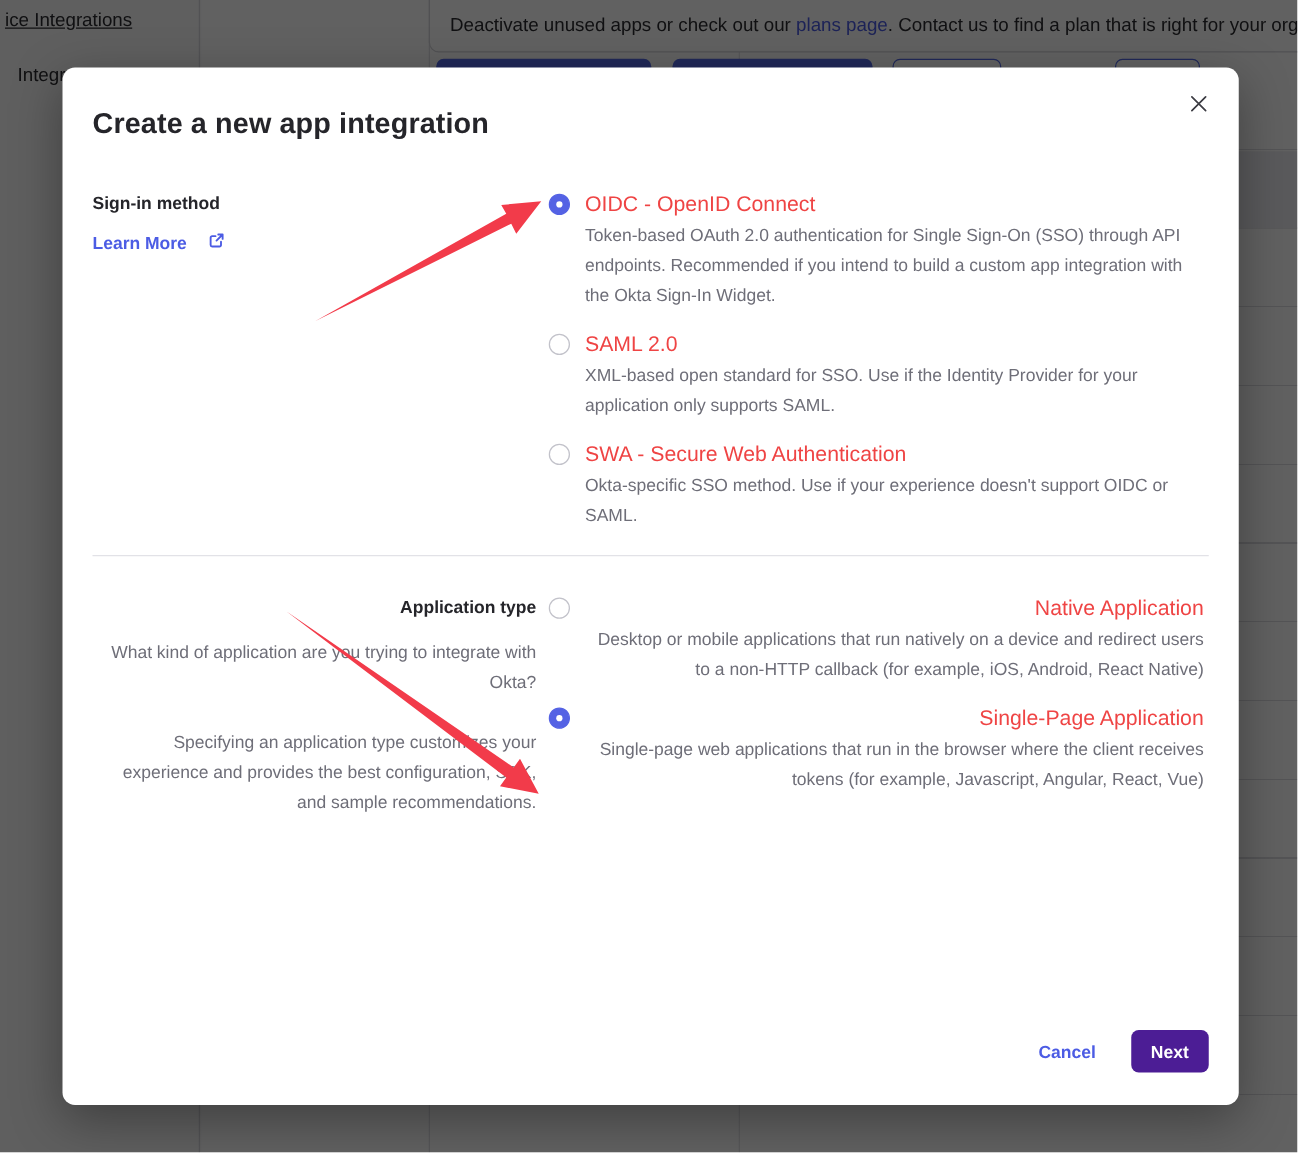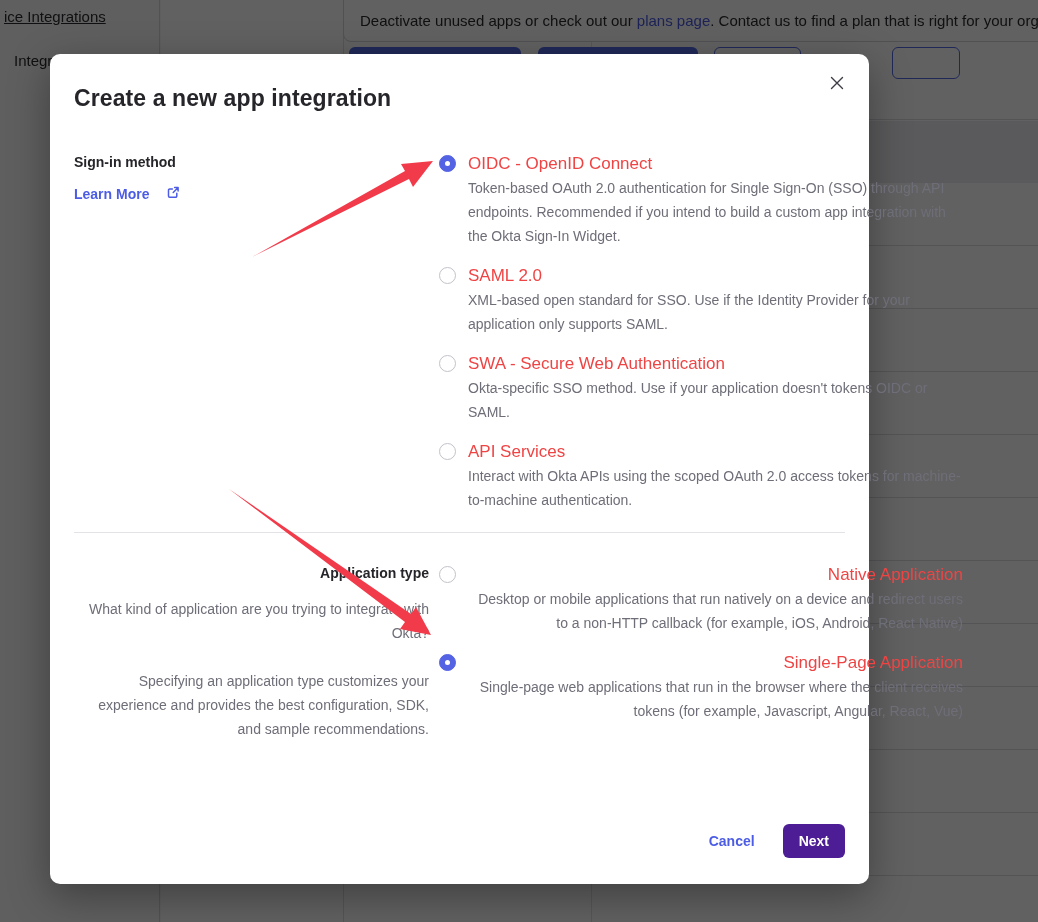--- a/index.html
+++ b/index.html
@@ -24,21 +24,21 @@
   .bg-banner-text { position:absolute; left:16px; bottom:12px; font-size:15px; color:#2c2c30; white-space:nowrap; }
   .bg-banner-text a { color:#4c5ce4; text-decoration:none; }
   .bg-btn { position:absolute; top:47px; height:32px; border-radius:6px; }
   .bg-btn.filled { background:#546be7; }
   .bg-btn.outline { background:#fff; border:1px solid #546be7; }
 
   
   .overlay { position:absolute; inset:0; background:rgba(0,0,0,0.62); z-index:10; }
 
   
-  .modal { position:absolute; left:50px; top:54px; width:819px; height:830px;
+  .modal { position:absolute; left:50px; top:54px; width:941px; height:830px;
            background:#fff; border-radius:10px; z-index:20;
            box-shadow:0 12px 40px rgba(0,0,0,.35);
            display:flex; flex-direction:column; padding:24px 24px 26px; }
   .modal-close { position:absolute; top:18px; right:20px; width:24px; height:24px;
                  display:flex; align-items:center; justify-content:center;
                  background:none; border:none; cursor:pointer; }
   .modal-title { font-size:23px; font-weight:600; color:#25252a; letter-spacing:.1px;
                  margin-top:4px; line-height:32px; }
 
   .section { display:flex; margin-top:38px; }
@@ -133,26 +133,21 @@
           <div class="opt-desc">Token-based OAuth 2.0 authentication for Single Sign-On (SSO) through API endpoints. Recommended if you intend to build a custom app integration with the Okta Sign-In Widget.</div>
         </div>
         <div class="option">
           <span class="radio"></span>
           <div class="opt-title">SAML 2.0</div>
           <div class="opt-desc">XML-based open standard for SSO. Use if the Identity Provider for your application only supports SAML.</div>
         </div>
         <div class="option">
           <span class="radio"></span>
           <div class="opt-title">SWA - Secure Web Authentication</div>
-          <div class="opt-desc">Okta-specific SSO method. Use if your application doesn't tokens OIDC or SAML.</div>
-        </div>
-        <div class="option">
-          <span class="radio"></span>
-          <div class="opt-title">API Services</div>
-          <div class="opt-desc">Interact with Okta APIs using the scoped OAuth 2.0 access tokens for machine-to-machine authentication.</div>
+          <div class="opt-desc">Okta-specific SSO method. Use if your experience doesn't support OIDC or SAML.</div>
         </div>
       </div>
     </div>
 
     <hr class="divider">
 
     <div class="section second">
       <div class="col-left">
         <div class="section-label">Application type</div>
         <div class="col-desc">What kind of application are you trying to integrate with Okta?</div>

